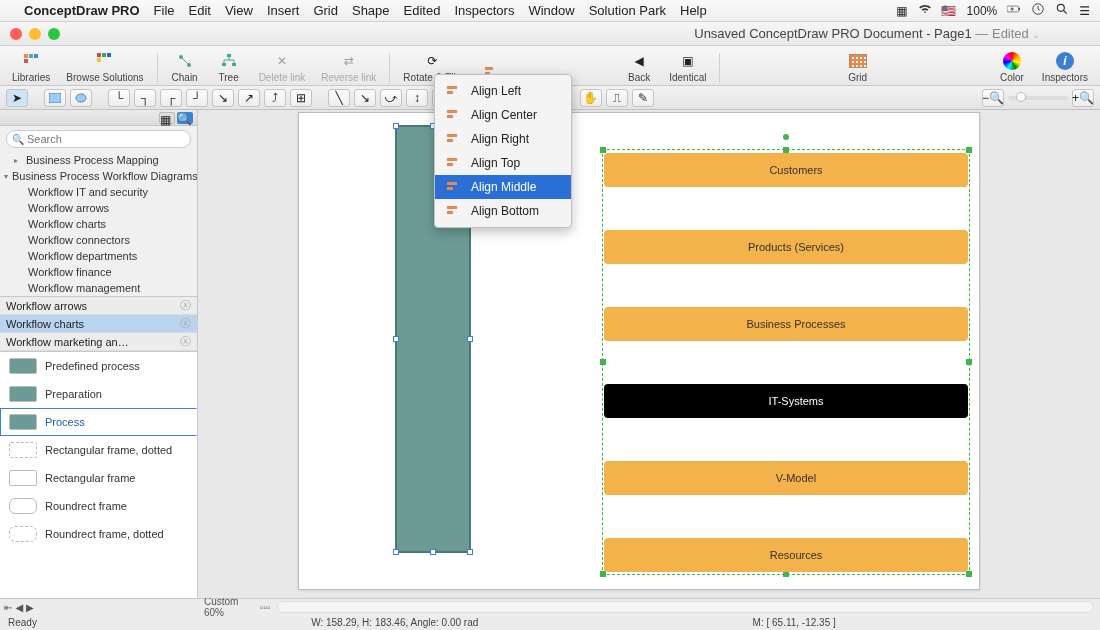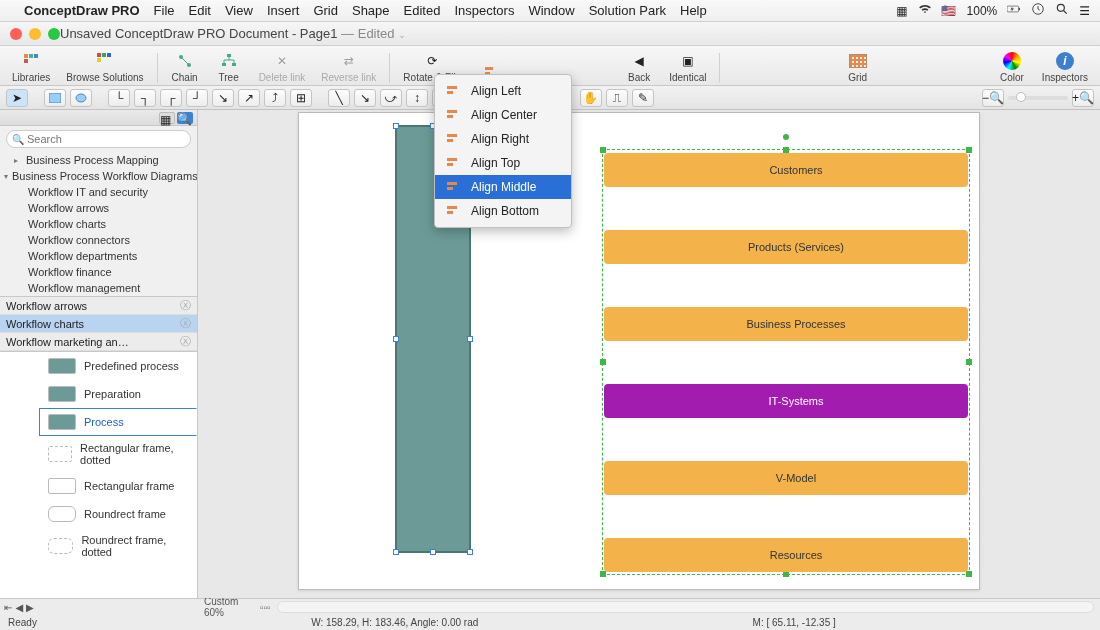--- a/index.html
+++ b/index.html
@@ -9,21 +9,21 @@
 .menubar { height: 22px; background: linear-gradient(#f9f9f9,#efefef); display: flex; align-items: center; padding: 0 10px; gap: 14px; font-size: 13px; border-bottom: 1px solid #d0d0d0; }
 .menubar .apple { font-size: 14px; }
 .menubar .title { font-weight: 600; }
 .menubar .right { margin-left: auto; display: flex; align-items: center; gap: 10px; font-size: 12px; }
 .menubar .right svg { width: 14px; height: 14px; }
 
 
 .wintitle { height: 24px; background: linear-gradient(#f6f6f6,#e8e8e8); border-bottom: 1px solid #cfcfcf; display: flex; align-items: center; }
 .traffic { display: flex; gap: 7px; margin-left: 10px; }
 .traffic span { width: 12px; height: 12px; border-radius: 50%; display:inline-block; }
-.wintitle .doc { flex: 1; text-align: left; font-size: 13px; color: #444; }
+.wintitle .doc { flex: 1; text-align: right; font-size: 13px; color: #444; }
 .wintitle .edited { color: #888; }
 
 
 .toolbar { height: 40px; background: linear-gradient(#f7f7f7,#e8e8e8); border-bottom: 1px solid #c8c8c8; display: flex; align-items: flex-end; padding: 0 6px 2px; gap: 4px; }
 .tbgroup { display: flex; flex-direction: column; align-items: center; gap: 1px; padding: 0 6px; }
 .tbicon { width: 28px; height: 20px; display:flex; align-items:center; justify-content:center; }
 .tblabel { font-size: 10px; color: #444; }
 .tblabel.disabled { color: #aaa; }
 .tbsep { width: 1px; height: 30px; background: #d0d0d0; margin: 0 3px; }
 
@@ -52,34 +52,34 @@
 .tree .node.h { padding-left:4px; }
 .tree .node::before { content:"▸"; font-size:8px; color:#777; width:8px; display:inline-block; }
 .tree .node.h::before { content:"▾"; }
 .tree .child { padding-left: 28px; font-size:11px; }
 .tree .child.row { padding:2px 0 2px 28px; }
 .liblist { border-top:1px solid #c8c8c8; }
 .librow { display:flex; align-items:center; justify-content:space-between; padding:1px 6px; font-size:11px; background:#ececec; border-bottom:1px solid #ddd; }
 .librow.sel { background:#b8d4f0; }
 .librow .x { color:#aaa; font-size:11px; }
 .shapes { flex:1; overflow:hidden; background:#fff; border-top:1px solid #c8c8c8; }
-.shapeitem { display:flex; align-items:center; gap:8px; padding:5px 8px; font-size:11px; color:#333; border:1px solid transparent;margin-left:39px; }
+.shapeitem { display:flex; align-items:center; gap:8px; padding:5px 8px; font-size:11px; color:#333; border:1px solid transparent; }
 .shapeitem.sel { background:#fff; border-top:1px solid #3b82d6; border-bottom:1px solid #3b82d6; border-left:1px solid #3b82d6; color:#1a62b8; }
 .shapeitem .sw { width:28px; height:16px; border:1px solid #bbb; border-radius:2px; }
 
 
 .canvasarea { flex:1; position:relative; background:#e8e8e8; overflow:hidden; }
 .paper { position:absolute; left:100px; top:2px; width:682px; height:478px; background:#fff; border:1px solid #bbb; box-shadow:0 1px 3px rgba(0,0,0,0.1); }
 .shape-proc { position:absolute; width:76px; height:428px; left:96px; top:12px; background:#6c9b97; border:2px solid #4a7773; }
 .shape-proc .seledge { position:absolute; background:#fff; border:1px solid #3b82d6; width:6px; height:6px; }
 .selgroup { position:absolute; border:1px dashed #3eb64a; }
 .selh { position:absolute; width:6px; height:6px; background:#3eb64a; }
 .box { position:absolute; width:364px; height:34px; display:flex; align-items:center; justify-content:center; font-size:11px; color:#333; border-radius:4px;padding-left:20px; }
 .box.orange { background:#f3b24a; }
-.box.red { background:#a21caf; color:#fff; }
+.box.red { background:#000000; color:#fff; }
 
 
 .alignmenu { position:absolute; left:434px; top:74px; width:138px; background:#f4f4f4; border:1px solid #c0c0c0; border-radius:4px; box-shadow:0 4px 12px rgba(0,0,0,0.25); padding:4px 0; z-index:100; }
 .alignmenu .mi { display:flex; align-items:center; gap:8px; padding:5px 10px; font-size:12px; }
 .alignmenu .mi.sel { background:#2a6fd6; color:#fff; }
 .alignmenu .mi .ic { width:18px; height:14px; display:inline-block; }
 
 
 .statusbar { height:32px; background:#ececec; border-top:1px solid #c8c8c8; display:flex; flex-direction:column; }
 .sbtop { height:16px; display:flex; align-items:center; font-size:10px; color:#555; }

